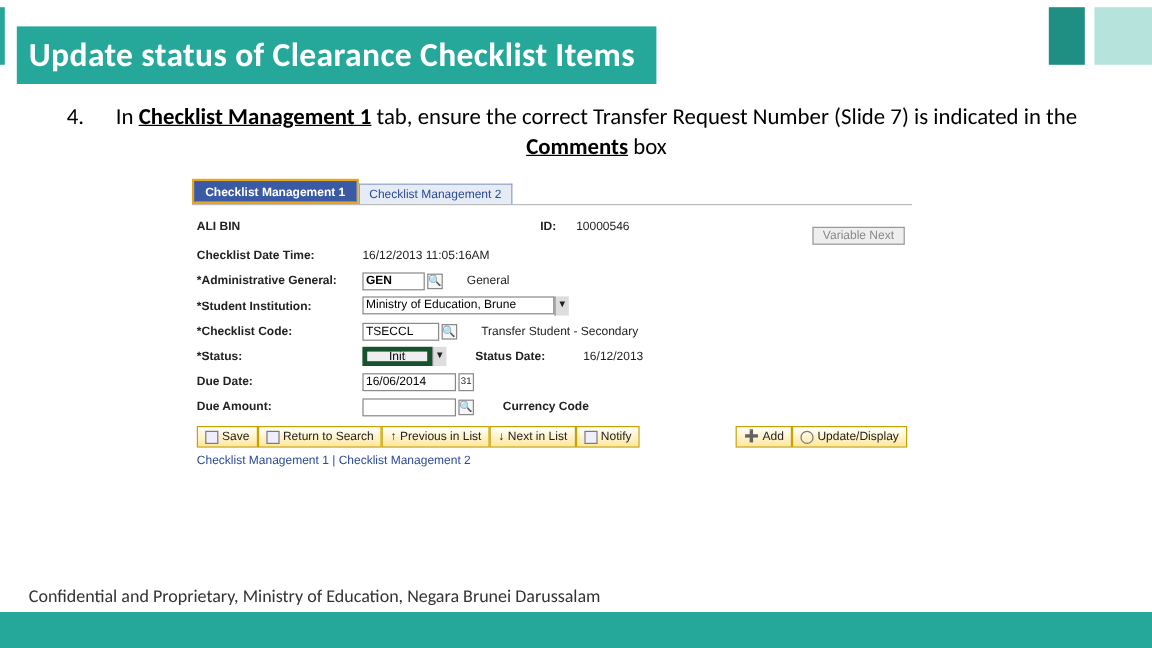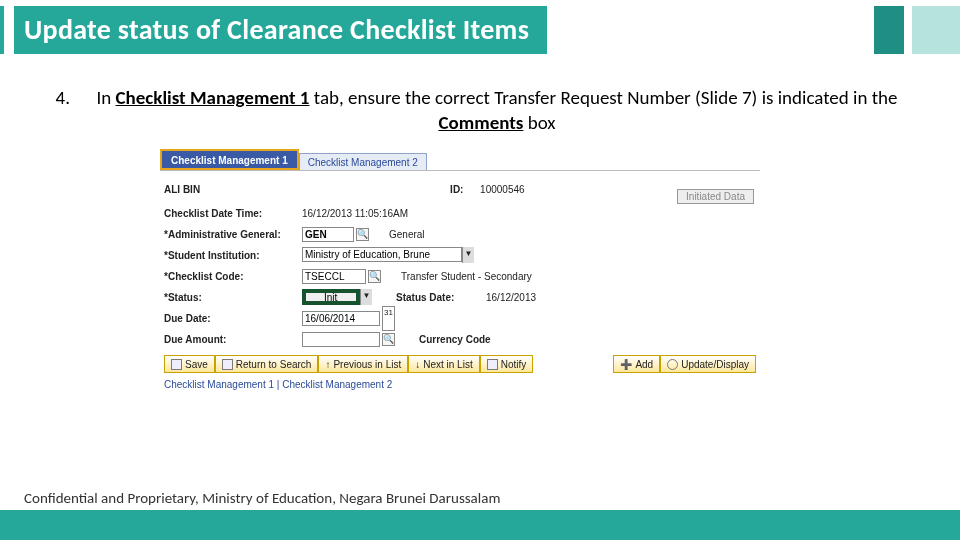--- a/index.html
+++ b/index.html
@@ -1,21 +1,21 @@
 <!DOCTYPE html>
 <html><head>
 <meta charset="utf-8">
 <style>
   * { box-sizing: border-box; margin: 0; padding: 0; }
   body { width: 960px; height: 540px; font-family: Calibri, Arial, sans-serif; background: #fff; overflow: hidden; position: relative; }
 
   
   .title-bar { position: relative; height: 48px; margin-top: 6px; }
   .title-left { position: absolute; left: 0; top: 0; width: 4px; height: 48px; background: #25a89a; }
-  .title-main { position: absolute; left: 14px; top: 0; height: 48px; background: #25a89a; color: #fff; font-size: 28px; font-weight: 600; line-height: 48px; padding: 0 18px 0 10px; letter-spacing: 0.3px; }
+  .title-main { position: absolute; left: 14px; top: 16px; height: 48px; background: #25a89a; color: #fff; font-size: 28px; font-weight: 600; line-height: 48px; padding: 0 18px 0 10px; letter-spacing: 0.3px; }
   .title-right-dark { position: absolute; right: 56px; top: 0; width: 30px; height: 48px; background: #1f8f84; }
   .title-right-light { position: absolute; right: 0; top: 0; width: 48px; height: 48px; background: #b6e4dc; }
 
   
   .step { margin: 32px 44px 0 44px; display: flex; font-size: 19px; line-height: 1.3; }
   .step-num { width: 34px; flex: 0 0 34px; text-align: right; padding-right: 8px; }
   .step-body { flex: 1; text-align: center; }
   .step-body b { font-weight: 700; }
   .u { text-decoration: underline; }
 
@@ -49,21 +49,21 @@
 
   
   .txtbox { border:1px solid #888; height:15px; font-size:10px; padding:0 2px; background:#fff; }
   .txtbox.w60 { width:52px;font-weight:bold; }
   .txtbox.w160 { width:160px; }
   .txtbox.w70 { width:64px; }
   .txtbox.w80 { width:78px; }
   .sel { border:4px solid #14532d; height:16px; font-size:10px; background:#efefef; padding:0 18px; }
   .sel.w64 { width:58px; }
   .look { display:inline-block; width:13px; height:13px; border:1px solid #888; text-align:center; line-height:11px; font-size:9px; margin-left:2px; background:#f6f6f6; }
-  .cal { display:inline-block; width:13px; height:25px; border:1px solid #888; text-align:center; line-height:11px; font-size:8px; margin-left:2px; background:#fff; }
+  .cal { display:inline-block; width:13px; height:15px; border:1px solid #888; text-align:center; line-height:11px; font-size:8px; margin-left:2px; background:#fff; }
   .dd { display:inline-block; width:12px; height:16px; border-left:1px solid #888; background:#ddd; text-align:center; line-height:14px; font-size:8px; vertical-align:top; }
 
   
   .ta-wrap { border:2px solid #e6a51a; margin-top:2px; width:420px; }
   .ta { width:100%; height:58px; border:1px solid #888; font-size:10px; padding:2px 3px; resize:none; font-family:Arial,sans-serif; display:block; }
 
   
   .btnrow { margin-top:6px; display:flex; align-items:center; gap:0; }
   .btn { border:1px solid #c8a200; background:linear-gradient(#ffffff,#ffe79a); padding:1px 6px; font-size:10px; display:inline-flex; align-items:center; gap:3px; height:18px; cursor:pointer; }
   .btn .ic { display:inline-block; width:11px; height:11px; border:1px solid #7a7a7a; background:#eef; }
@@ -97,21 +97,21 @@
 
 <div class="shot">
 
   <div class="tabs">
     <span class="tab1-wrap">
       <span class="tab active">Checklist Management 1</span>
     </span>
     <span class="tab inactive">Checklist Management 2</span>
   </div>
 
-  <button class="var-data-btn">Initiated Data</button>
+  <button class="var-data-btn">Variable Next</button>
 
   <div class="inner">
 
     <div class="idrow">
       <span class="name">ALI BIN</span>
       <span class="idlbl">ID:</span>
       <span class="idval">10000546</span>
     </div>
 
     <div class="row">

